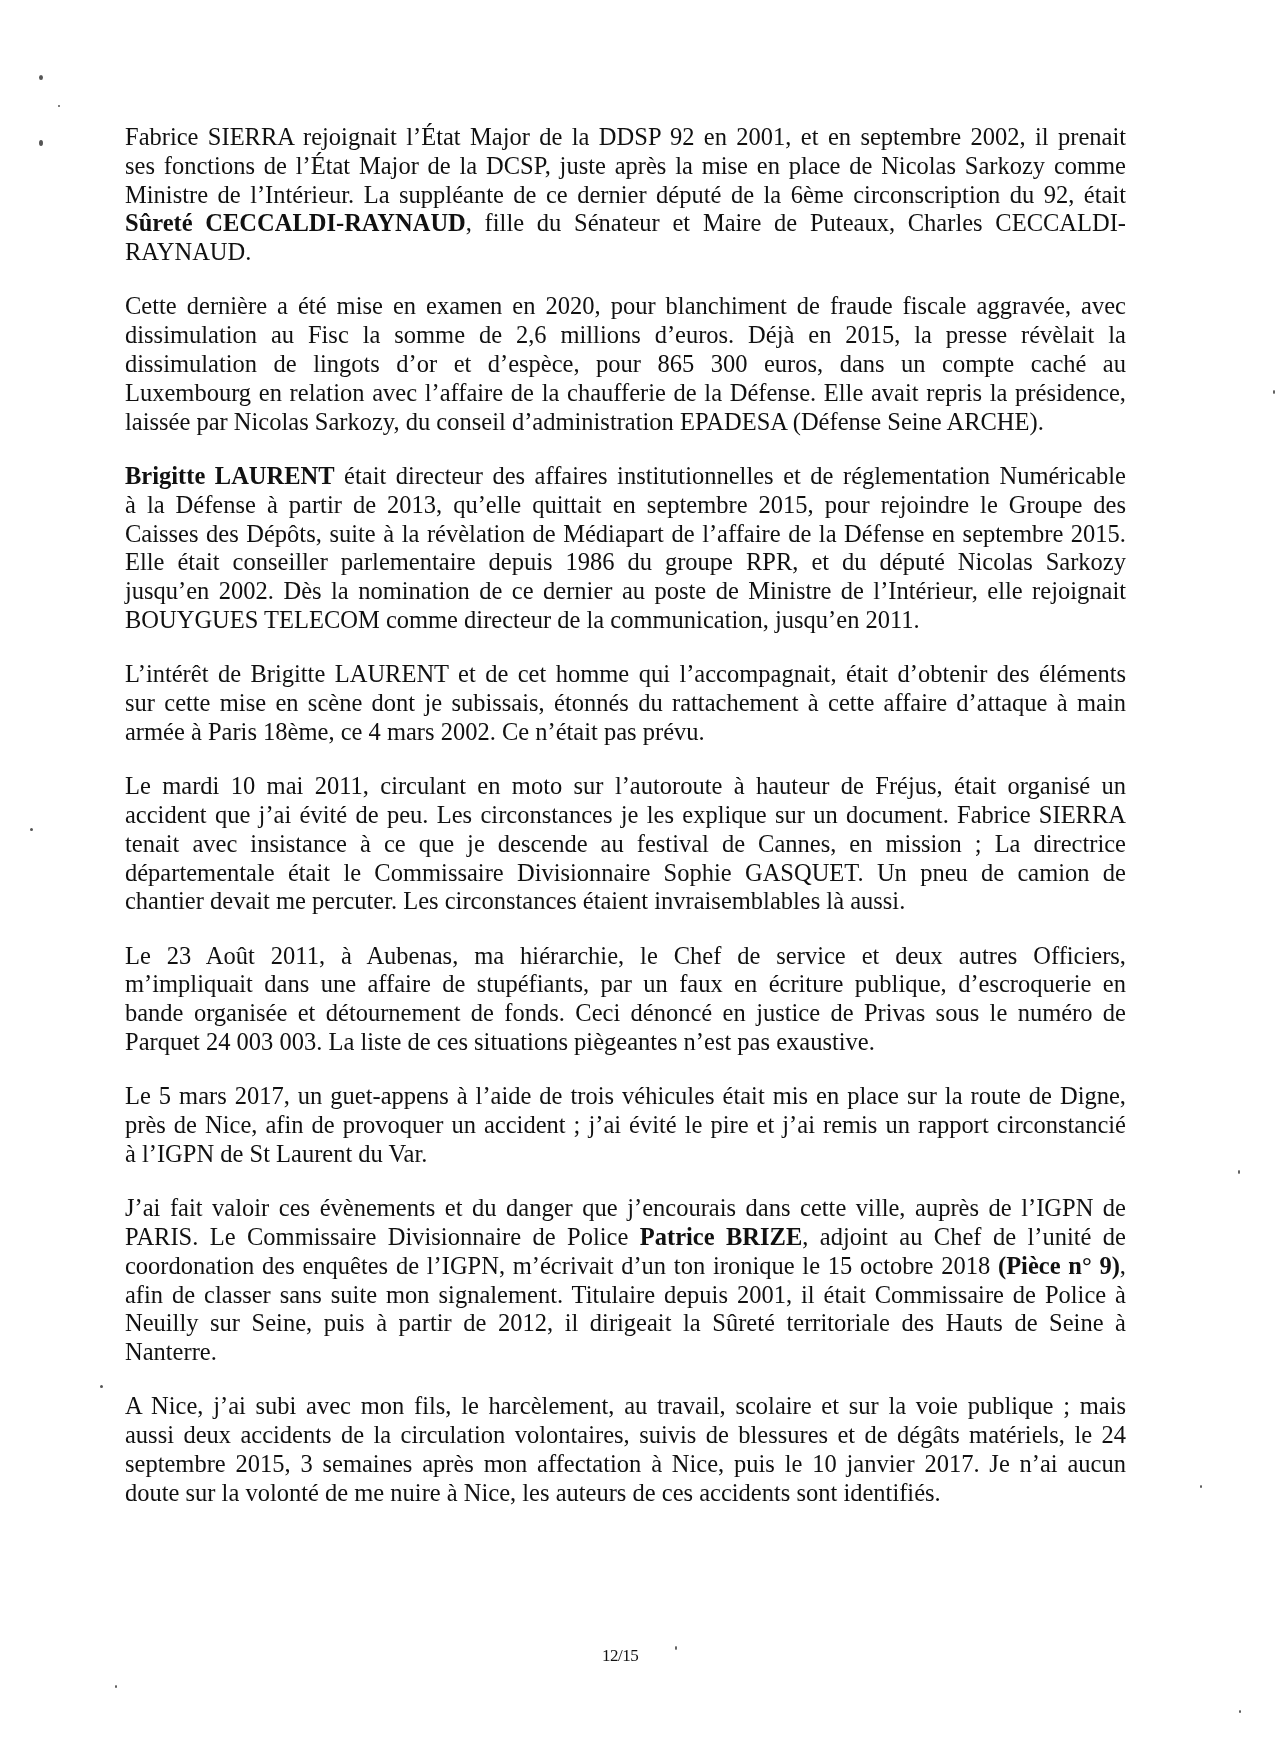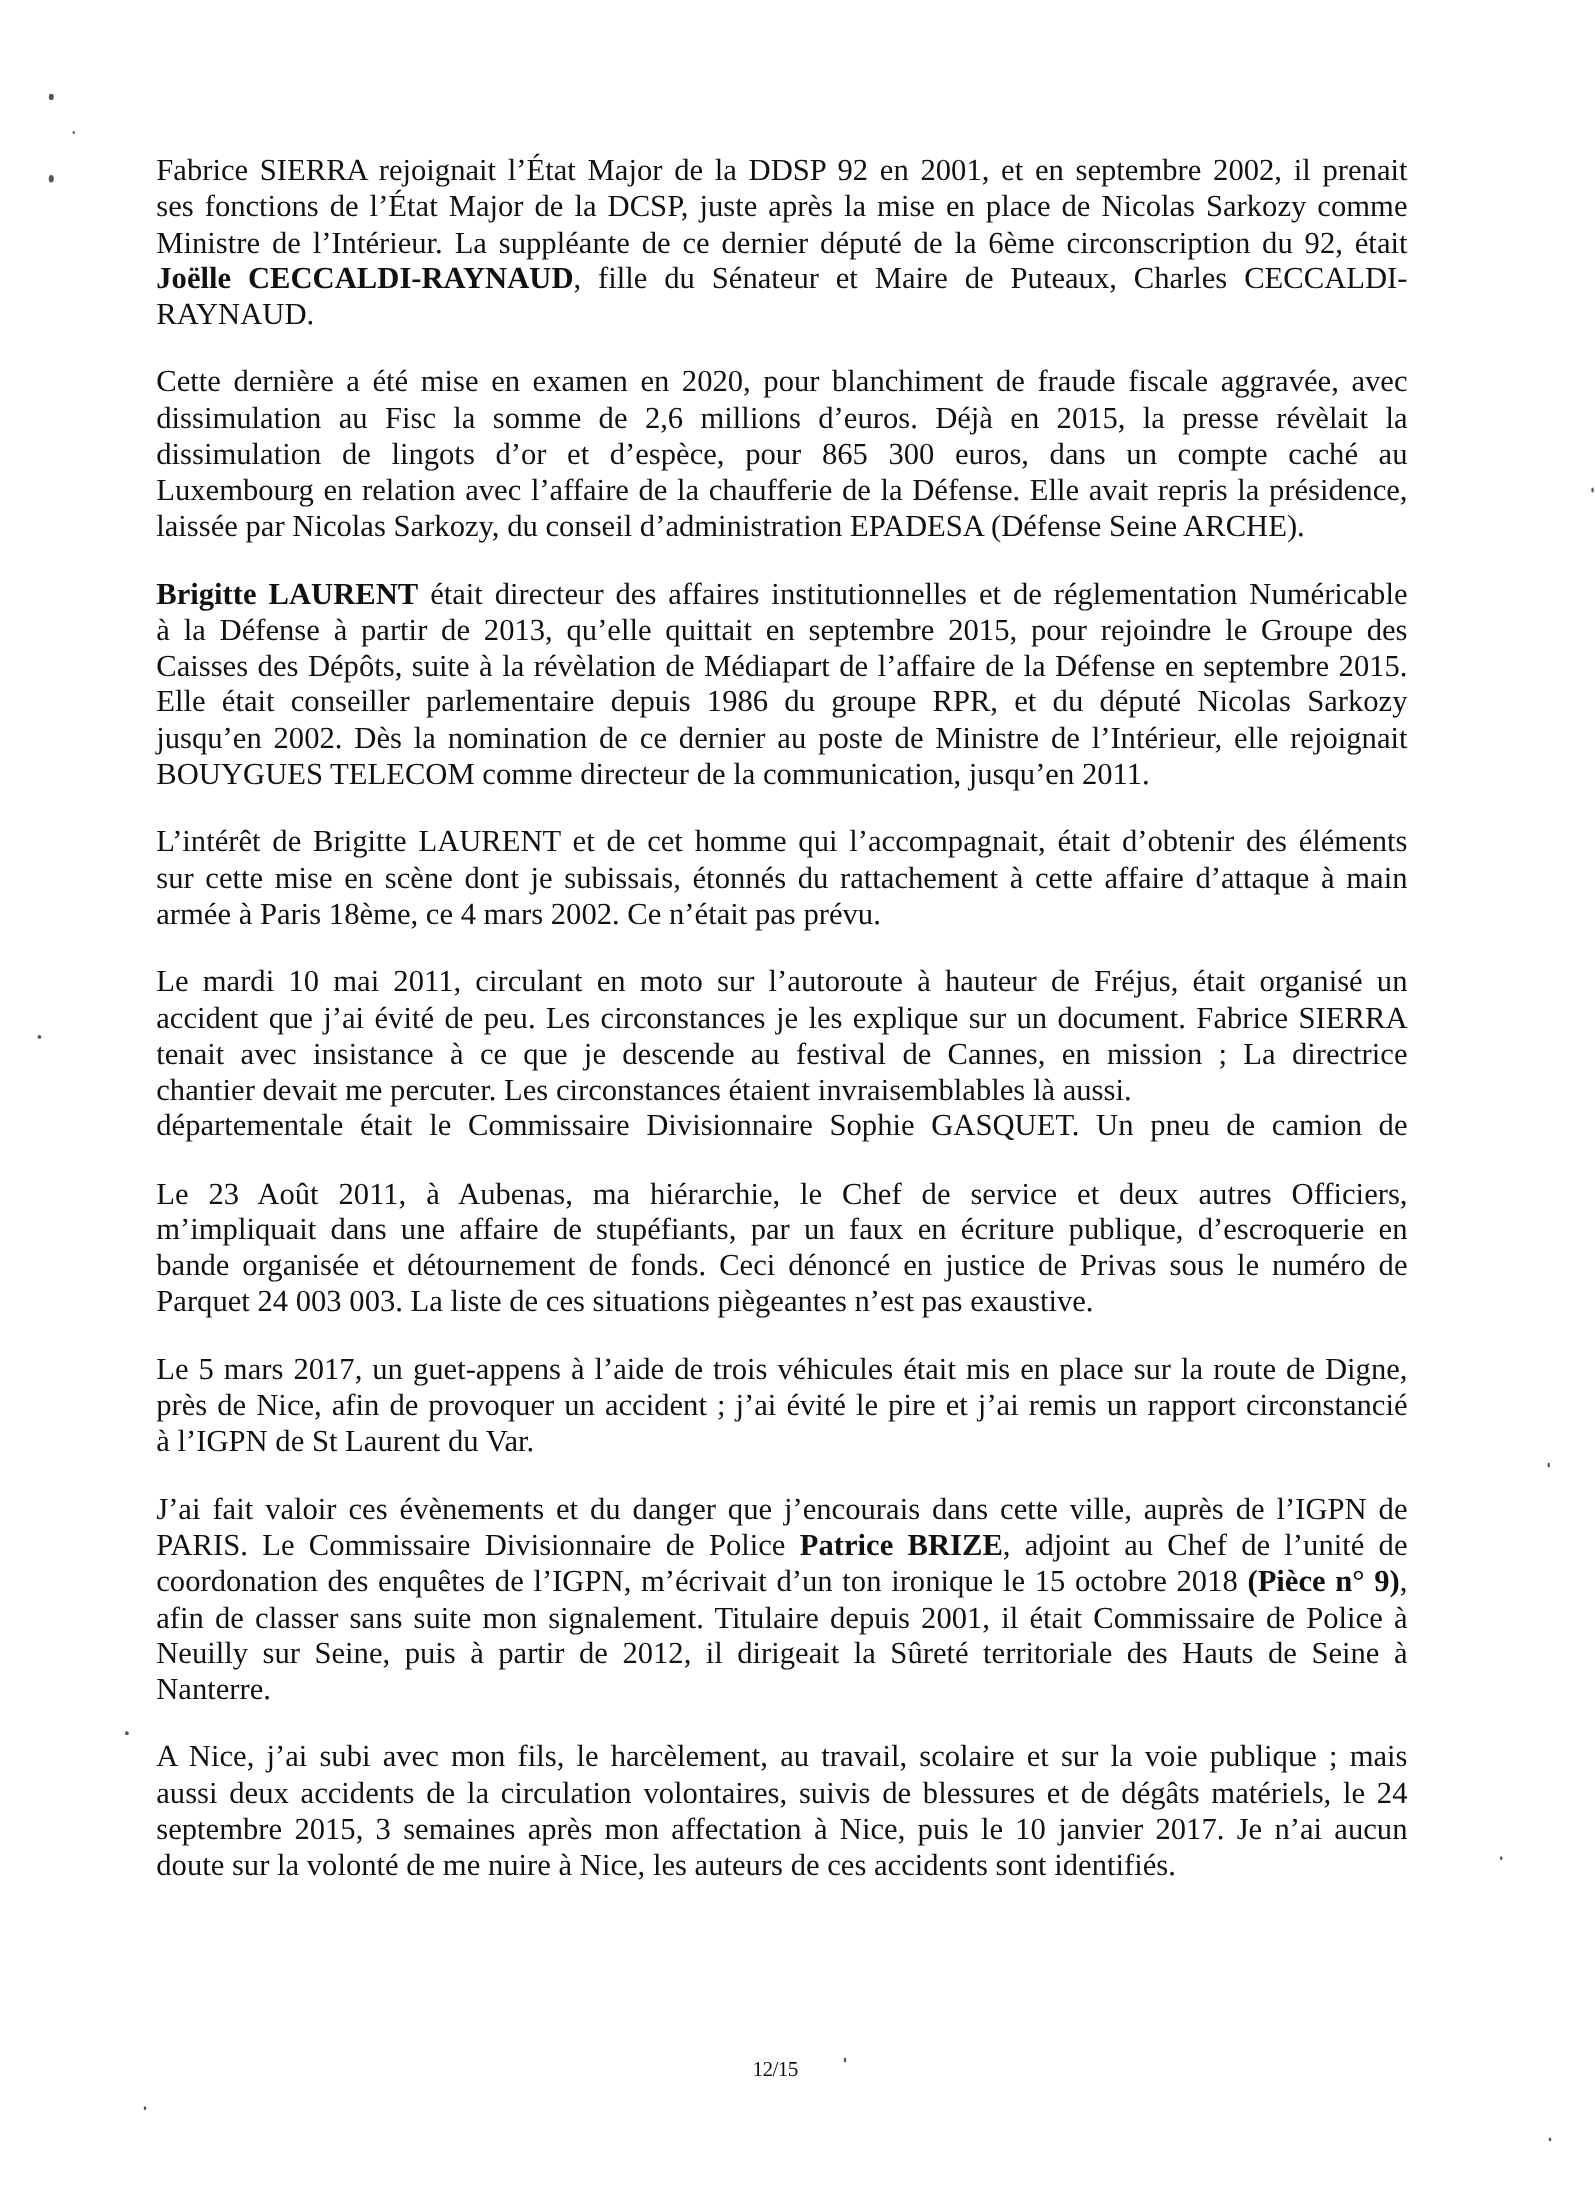--- a/index.html
+++ b/index.html
@@ -28,21 +28,21 @@
 </style>
 </head>
 <body>
 
 <div class="page">
   <div class="text-column" id="text-column">
       <div class="para">
         <span class="line"><span>Fabrice SIERRA rejoignait l’État Major de la DDSP 92 en 2001, et en septembre 2002, il prenait</span></span>
         <span class="line"><span>ses fonctions de l’État Major de la DCSP, juste après la mise en place de Nicolas Sarkozy comme</span></span>
         <span class="line"><span>Ministre de l’Intérieur. La suppléante de ce dernier député de la 6ème circonscription du 92, était</span></span>
-        <span class="line"><span class="seg-bold">Joëlle CECCALDI-RAYNAUD</span><span>, fille du Sénateur et Maire de Puteaux, Charles CECCALDI-</span></span>
+        <span class="line"><span class="seg-bold">Sûreté CECCALDI-RAYNAUD</span><span>, fille du Sénateur et Maire de Puteaux, Charles CECCALDI-</span></span>
         <span class="line last"><span>RAYNAUD.</span></span>
       </div>
       <div class="para">
         <span class="line"><span>Cette dernière a été mise en examen en 2020, pour blanchiment de fraude fiscale aggravée, avec</span></span>
         <span class="line"><span>dissimulation au Fisc la somme de 2,6 millions d’euros. Déjà en 2015, la presse révèlait la</span></span>
         <span class="line"><span>dissimulation de lingots d’or et d’espèce, pour 865 300 euros, dans un compte caché au</span></span>
         <span class="line"><span>Luxembourg en relation avec l’affaire  de la chaufferie de la Défense. Elle avait repris la présidence,</span></span>
         <span class="line last"><span>laissée par Nicolas Sarkozy, du conseil d’administration EPADESA (Défense Seine ARCHE).</span></span>
       </div>
       <div class="para">
@@ -55,22 +55,22 @@
       </div>
       <div class="para">
         <span class="line"><span>L’intérêt de Brigitte LAURENT et de cet homme qui l’accompagnait, était d’obtenir des éléments</span></span>
         <span class="line"><span>sur cette mise en scène dont je subissais, étonnés du rattachement à cette affaire d’attaque à main</span></span>
         <span class="line last"><span>armée à Paris 18ème, ce 4 mars 2002. Ce n’était pas prévu.</span></span>
       </div>
       <div class="para">
         <span class="line"><span>Le mardi 10 mai 2011, circulant en moto sur l’autoroute à hauteur de Fréjus, était organisé un</span></span>
         <span class="line"><span>accident que j’ai évité de peu. Les circonstances je les explique sur un document. Fabrice SIERRA</span></span>
         <span class="line"><span>tenait avec insistance à ce que je descende au festival de Cannes, en mission ; La directrice</span></span>
+        <span class="line"><span>départementale était le Commissaire Divisionnaire Sophie GASQUET. Un pneu de camion de</span></span>
         <span class="line last"><span>chantier devait me percuter. Les circonstances étaient invraisemblables là aussi.</span></span>
-        <span class="line"><span>départementale était le Commissaire Divisionnaire Sophie GASQUET. Un pneu de camion de</span></span>
       </div>
       <div class="para">
         <span class="line"><span>Le 23 Août 2011, à Aubenas, ma hiérarchie, le Chef de service et deux autres Officiers,</span></span>
         <span class="line"><span>m’impliquait dans une affaire de stupéfiants, par un faux en écriture publique, d’escroquerie en</span></span>
         <span class="line"><span>bande organisée et détournement de fonds. Ceci dénoncé en justice de Privas sous le numéro de</span></span>
         <span class="line last"><span>Parquet 24 003 003. La liste de ces situations piègeantes n’est pas exaustive.</span></span>
       </div>
       <div class="para">
         <span class="line"><span>Le 5 mars 2017, un guet-appens à l’aide de trois véhicules était mis en place sur la route de Digne,</span></span>
         <span class="line"><span>près de Nice, afin de provoquer un accident ; j’ai évité le pire et  j’ai remis un rapport circonstancié</span></span>

